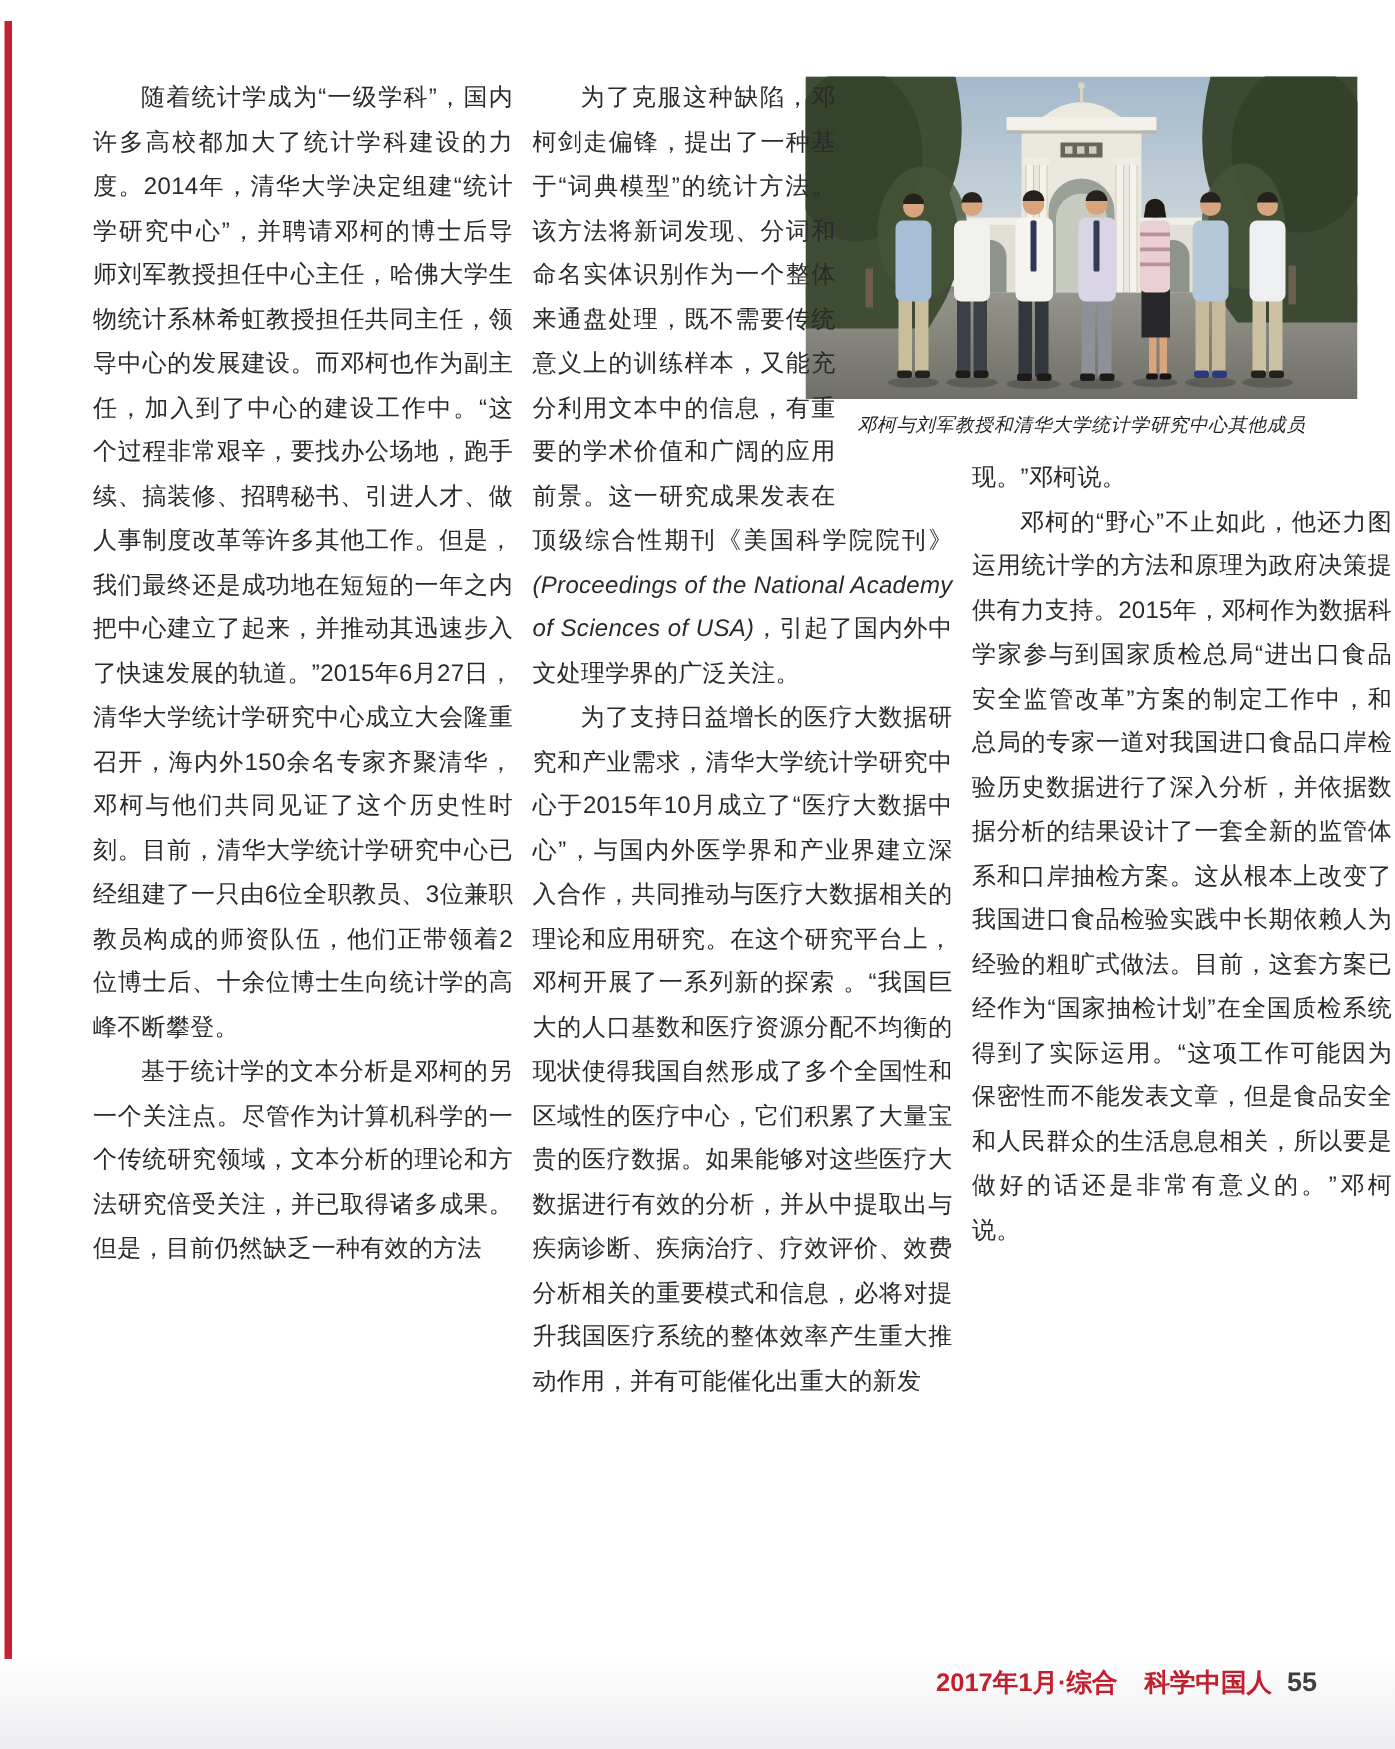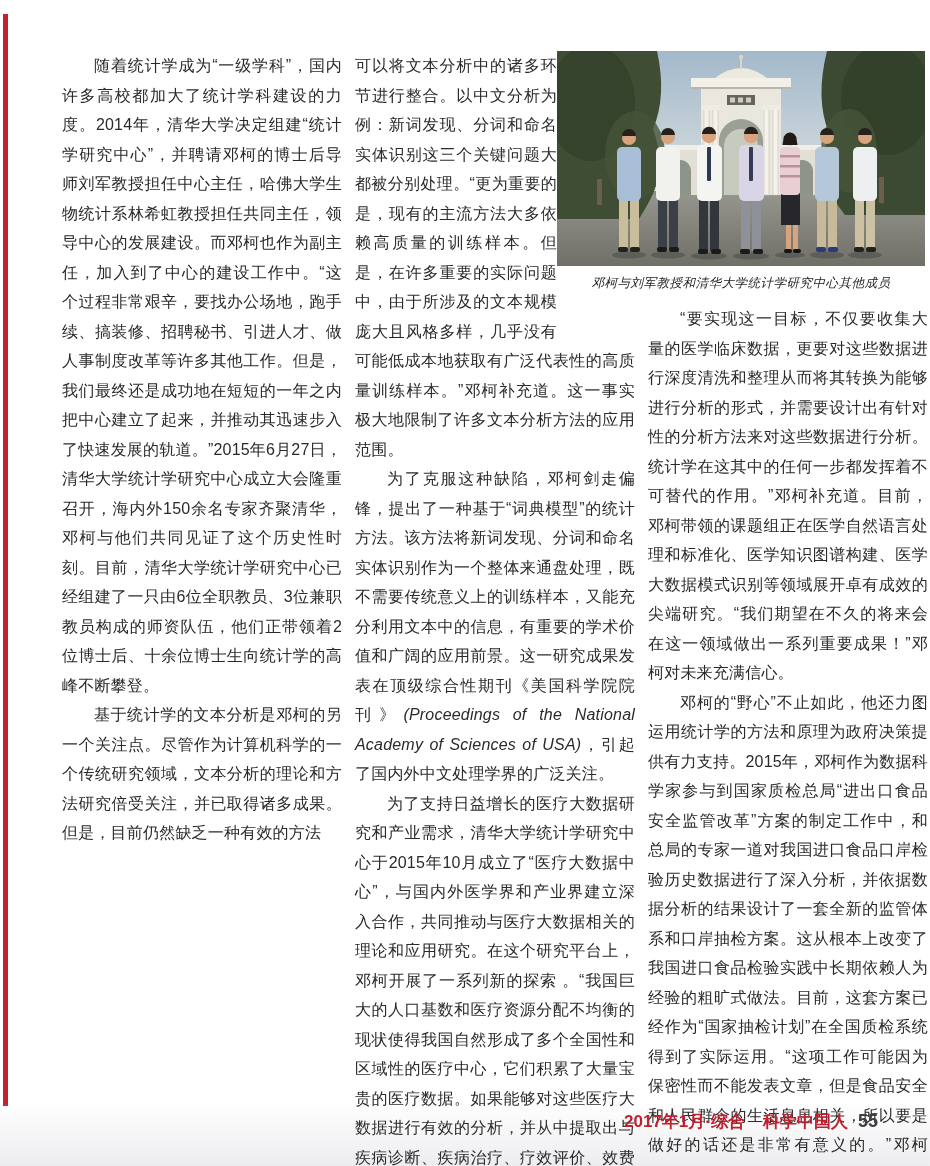--- a/index.html
+++ b/index.html
@@ -16,21 +16,21 @@
     text-align:justify;text-justify:inter-character;
     letter-spacing:0.2px;
   }
   #col1{left:62px;}
   #col2{left:355px;}
   #col3{left:648px;padding-top:253px;}
   .col p{margin:0;text-indent:2em;}
   .col p.flush{text-indent:0;}
   .col i{}
   .photo-spacer{float:right;width:78px;height:282px;}
-  figure.photo{position:absolute;left:557px;top:51px;width:368px;margin:0;}
+  figure.photo{position:absolute;left:537px;top:51px;width:368px;margin:0;}
   figure.photo svg{display:block;}
   figcaption{
     margin-top:9px;text-align:center;
     font-family:"DejaVu Serif",serif;font-style:italic;
     font-size:12.5px;color:#1f1f1f;letter-spacing:0.5px;
   }
   footer.folio{
     position:absolute;top:1110px;right:52px;
     font-size:17px;font-weight:bold;color:#c0202e;white-space:nowrap;
   }
@@ -178,27 +178,26 @@
 
   <main>
 
     <section class="col" id="col1">
       <p><span>随着统计学成为“一级学科”，国内许多高校都加大了统计学科建设的力度。2014年，清华大学决定组建“统计学研究中心”，并聘请邓柯的博士后导师刘军教授担任中心主任，哈佛大学生物统计系林希虹教授担任共同主任，领导中心的发展建设。而邓柯也作为副主任，加入到了中心的建设工作中。“这个过程非常艰辛，要找办公场地，跑手续、搞装修、招聘秘书、引进人才、做人事制度改革等许多其他工作。但是，我们最终还是成功地在短短的一年之内把中心建立了起来，并推动其迅速步入了快速发展的轨道。”2015年6月27日，清华大学统计学研究中心成立大会隆重召开，海内外150余名专家齐聚清华，邓柯与他们共同见证了这个历史性时刻。目前，清华大学统计学研究中心已经组建了一只由6位全职教员、3位兼职教员构成的师资队伍，他们正带领着2位博士后、十余位博士生向统计学的高峰不断攀登。</span></p>
       <p><span>基于统计学的文本分析是邓柯的另一个关注点。尽管作为计算机科学的一个传统研究领域，文本分析的理论和方法研究倍受关注，并已取得诸多成果。但是，目前仍然缺乏一种有效的方法</span></p>
     </section>
 
     <section class="col" id="col2">
       <div class="photo-spacer"></div>
-      <p class="flush"><span>可以将文本分析中的诸多环节进行整合。以中文分析为例：新词发现、分词和命名实体识别这三个关键问题大都被分别处理。“更为重要的是，现有的主流方法大多依赖高质量的训练样本。但是，在许多重要的实际问题中，由于所涉及的文本规模庞大且风格多样，几乎没有可能低成本地获取有广泛代表性的高质量训练样本。”邓柯补充道。这一事实极大地限制了许多文本分析方法的应用范围。</span></p>
       <p><span>为了克服这种缺陷，邓柯剑走偏锋，提出了一种基于“词典模型”的统计方法。该方法将新词发现、分词和命名实体识别作为一个整体来通盘处理，既不需要传统意义上的训练样本，又能充分利用文本中的信息，有重要的学术价值和广阔的应用前景。这一研究成果发表在顶级综合性期刊《美国科学院院刊》</span><i>(Proceedings of the National Academy of Sciences of USA)</i><span>，引起了国内外中文处理学界的广泛关注。</span></p>
       <p><span>为了支持日益增长的医疗大数据研究和产业需求，清华大学统计学研究中心于2015年10月成立了“医疗大数据中心”，与国内外医学界和产业界建立深入合作，共同推动与医疗大数据相关的理论和应用研究。在这个研究平台上，邓柯开展了一系列新的探索 。“我国巨大的人口基数和医疗资源分配不均衡的现状使得我国自然形成了多个全国性和区域性的医疗中心，它们积累了大量宝贵的医疗数据。如果能够对这些医疗大数据进行有效的分析，并从中提取出与疾病诊断、疾病治疗、疗效评价、效费分析相关的重要模式和信息，必将对提升我国医疗系统的整体效率产生重大推动作用，并有可能催化出重大的新发</span></p>
     </section>
 
     <section class="col" id="col3">
-      <p><span>“要实现这一目标，不仅要收集大量的医学临床数据，更要对这些数据进行深度清洗和整理从而将其转换为能够进行分析的形式，并需要设计出有针对性的分析方法来对这些数据进行分析。统计学在这其中的任何一步都发挥着不可替代的作用。”邓柯补充道。目前，邓柯带领的课题组正在医学自然语言处理和标准化、医学知识图谱构建、医学大数据模式识别等领域展开卓有成效的尖端研究。“我们期望在不久的将来会在这一领域做出一系列重要成果！”邓柯对未来充满信心。</span></p>
+      <p class="flush"><span>现。”邓柯说。</span></p>
       <p><span>邓柯的“野心”不止如此，他还力图运用统计学的方法和原理为政府决策提供有力支持。2015年，邓柯作为数据科学家参与到国家质检总局“进出口食品安全监管改革”方案的制定工作中，和总局的专家一道对我国进口食品口岸检验历史数据进行了深入分析，并依据数据分析的结果设计了一套全新的监管体系和口岸抽检方案。这从根本上改变了我国进口食品检验实践中长期依赖人为经验的粗旷式做法。目前，这套方案已经作为“国家抽检计划”在全国质检系统得到了实际运用。“这项工作可能因为保密性而不能发表文章，但是食品安全和人民群众的生活息息相关，所以要是做好的话还是非常有意义的。”邓柯说。</span></p>
     </section>
 
   </main>
 
   <footer class="folio">
     <span class="issue">2017年1月·综合</span><span class="mag">科学中国人</span><span class="pagenum">55</span>
   </footer>
 
 </div>

